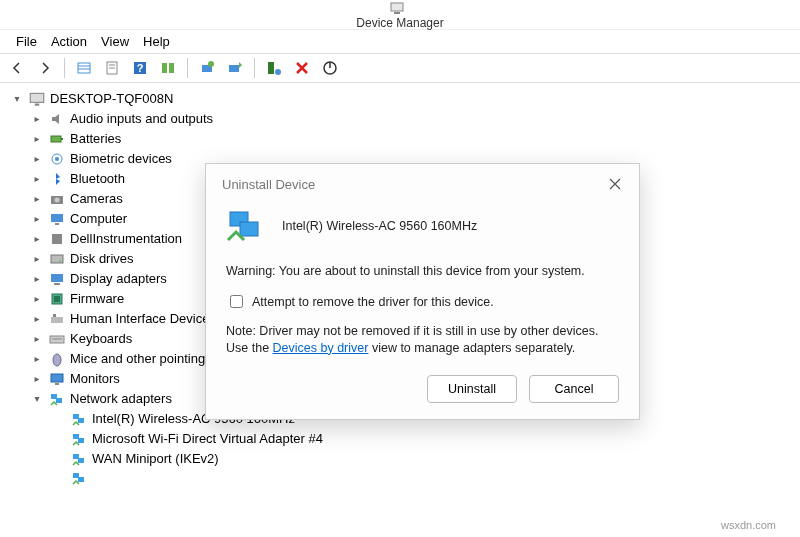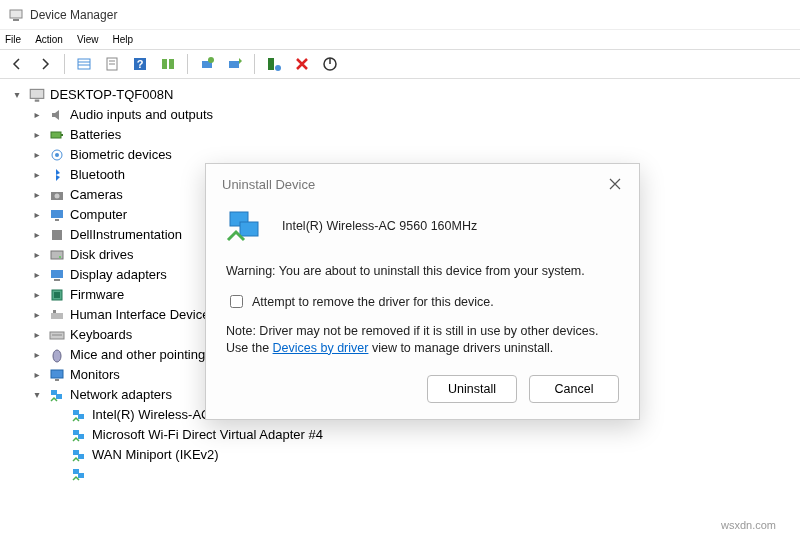--- a/index.html
+++ b/index.html
@@ -13,32 +13,33 @@
     height: 537px;
     overflow: hidden;
     position: relative;
   }
   .titlebar {
     display: flex;
     align-items: center;
     height: 30px;
     padding: 0 8px;
     border-bottom: 1px solid #eee;
+    flex-direction: column;
   }
   .titlebar .appicon {
     width: 16px; height: 16px;
     margin-right: 6px;
     display: inline-flex; align-items: center; justify-content: center;
   }
   .titlebar .title { font-size: 12px; color: #333; }
   .menubar {
     display: flex;
     gap: 14px;
-    padding: 4px 5px;
-    font-size: 10px;
+    padding: 4px 16px;
+    font-size: 13px;
   }
   .menubar span { cursor: default; }
   .toolbar {
     display: flex;
     align-items: center;
     height: 30px;
     padding: 2px 4px;
     border-top: 1px solid #ddd;
     border-bottom: 1px solid #ddd;
     gap: 2px;
@@ -421,21 +422,21 @@
           </svg>
       </span>
       <span>Intel(R) Wireless-AC 9560 160MHz</span>
     </div>
     <div class="warn">Warning: You are about to uninstall this device from your system.</div>
     <div class="chkrow">
       <input type="checkbox" style="">
       <span>Attempt to remove the driver for this device.</span>
     </div>
     <div class="note">
-      <span>Note: Driver may not be removed if it is still in use by other devices. Use the </span><a>Devices by driver</a><span> view to manage drivers uninstall.</span>
+      <span>Note: Driver may not be removed if it is still in use by other devices. Use the </span><a>Devices by driver</a><span> view to manage adapters separately.</span>
     </div>
     <div class="dlg-buttons">
       <button>Uninstall</button>
       <button>Cancel</button>
     </div>
   </div>
 </div>
 
 <div class="watermark">wsxdn.com</div>
 

